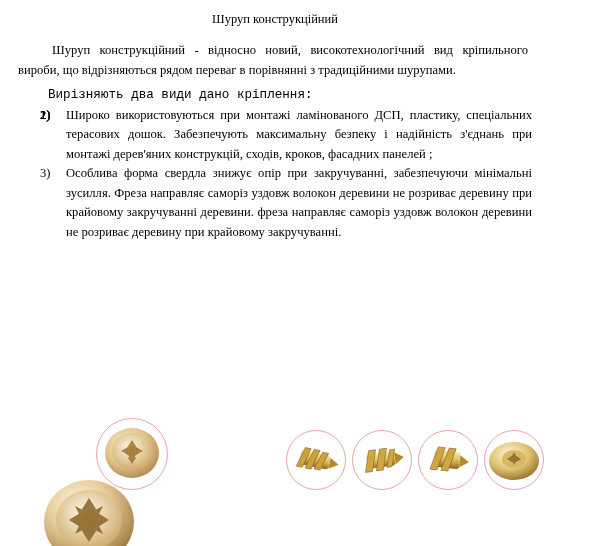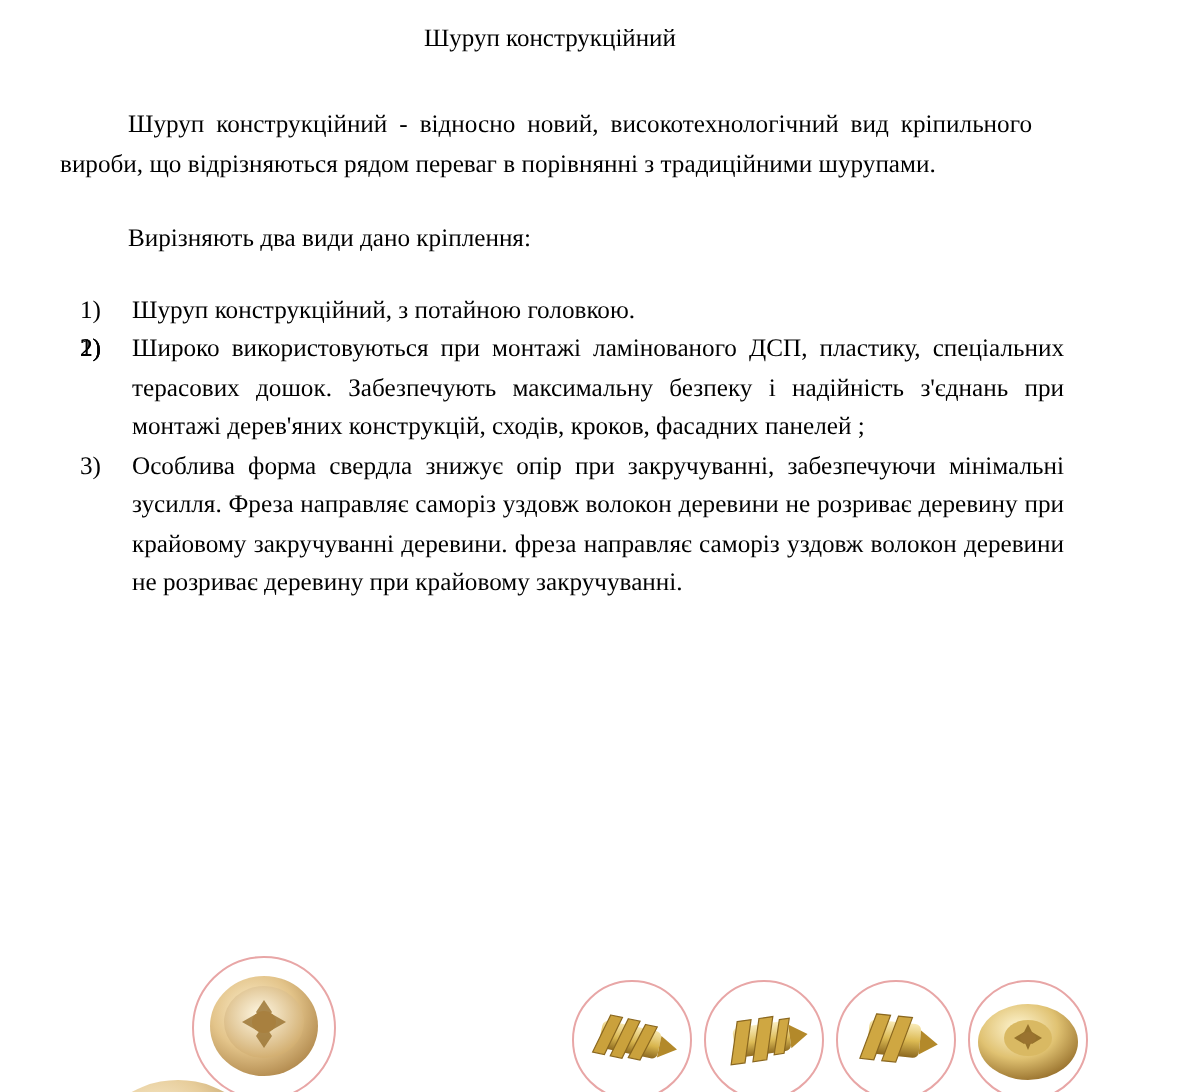--- a/index.html
+++ b/index.html
@@ -29,27 +29,28 @@
   }
   .body-text {
     padding: 0 18px 0 14px;
     font-size: 12.6px;
     line-height: 19.5px;
     text-align: justify;
   }
   .para {
     text-indent: 34px;
     text-align: justify;
-    margin: 16px;
+    margin: 4px;
     padding-top: 10px;
   }
   .lead {
     text-indent: 34px;
-    margin: 16px;
+    margin: 0;
     padding-top: 2px;
+    font-family: Liberation Mono, monospace;
   }
   ol.num-list {
     list-style: none;
     margin: 0;
     padding: 0;
   }
   ol.num-list > li {
     position: relative;
     padding-left: 52px;
     text-align: justify;
@@ -92,21 +93,20 @@
 
   <div class="body-text">
 
     <p class="para">Шуруп конструкційний - відносно новий, високотехнологічний вид кріпильного вироби, що відрізняються рядом переваг в порівнянні з традиційними шурупами.</p>
 
     <p class="lead">Вирізняють два види дано кріплення:</p>
 
     <ol class="num-list">
       <li>
         <span class="marker">1)</span>
-        <span>Шуруп конструкційний, з потайною головкою.</span>
       </li>
       <li>
         <span class="marker">2)</span>
       </li>
     </ol>
 
 
     <ol class="num-list spaced">
       <li>
         <span class="marker">1)</span>

